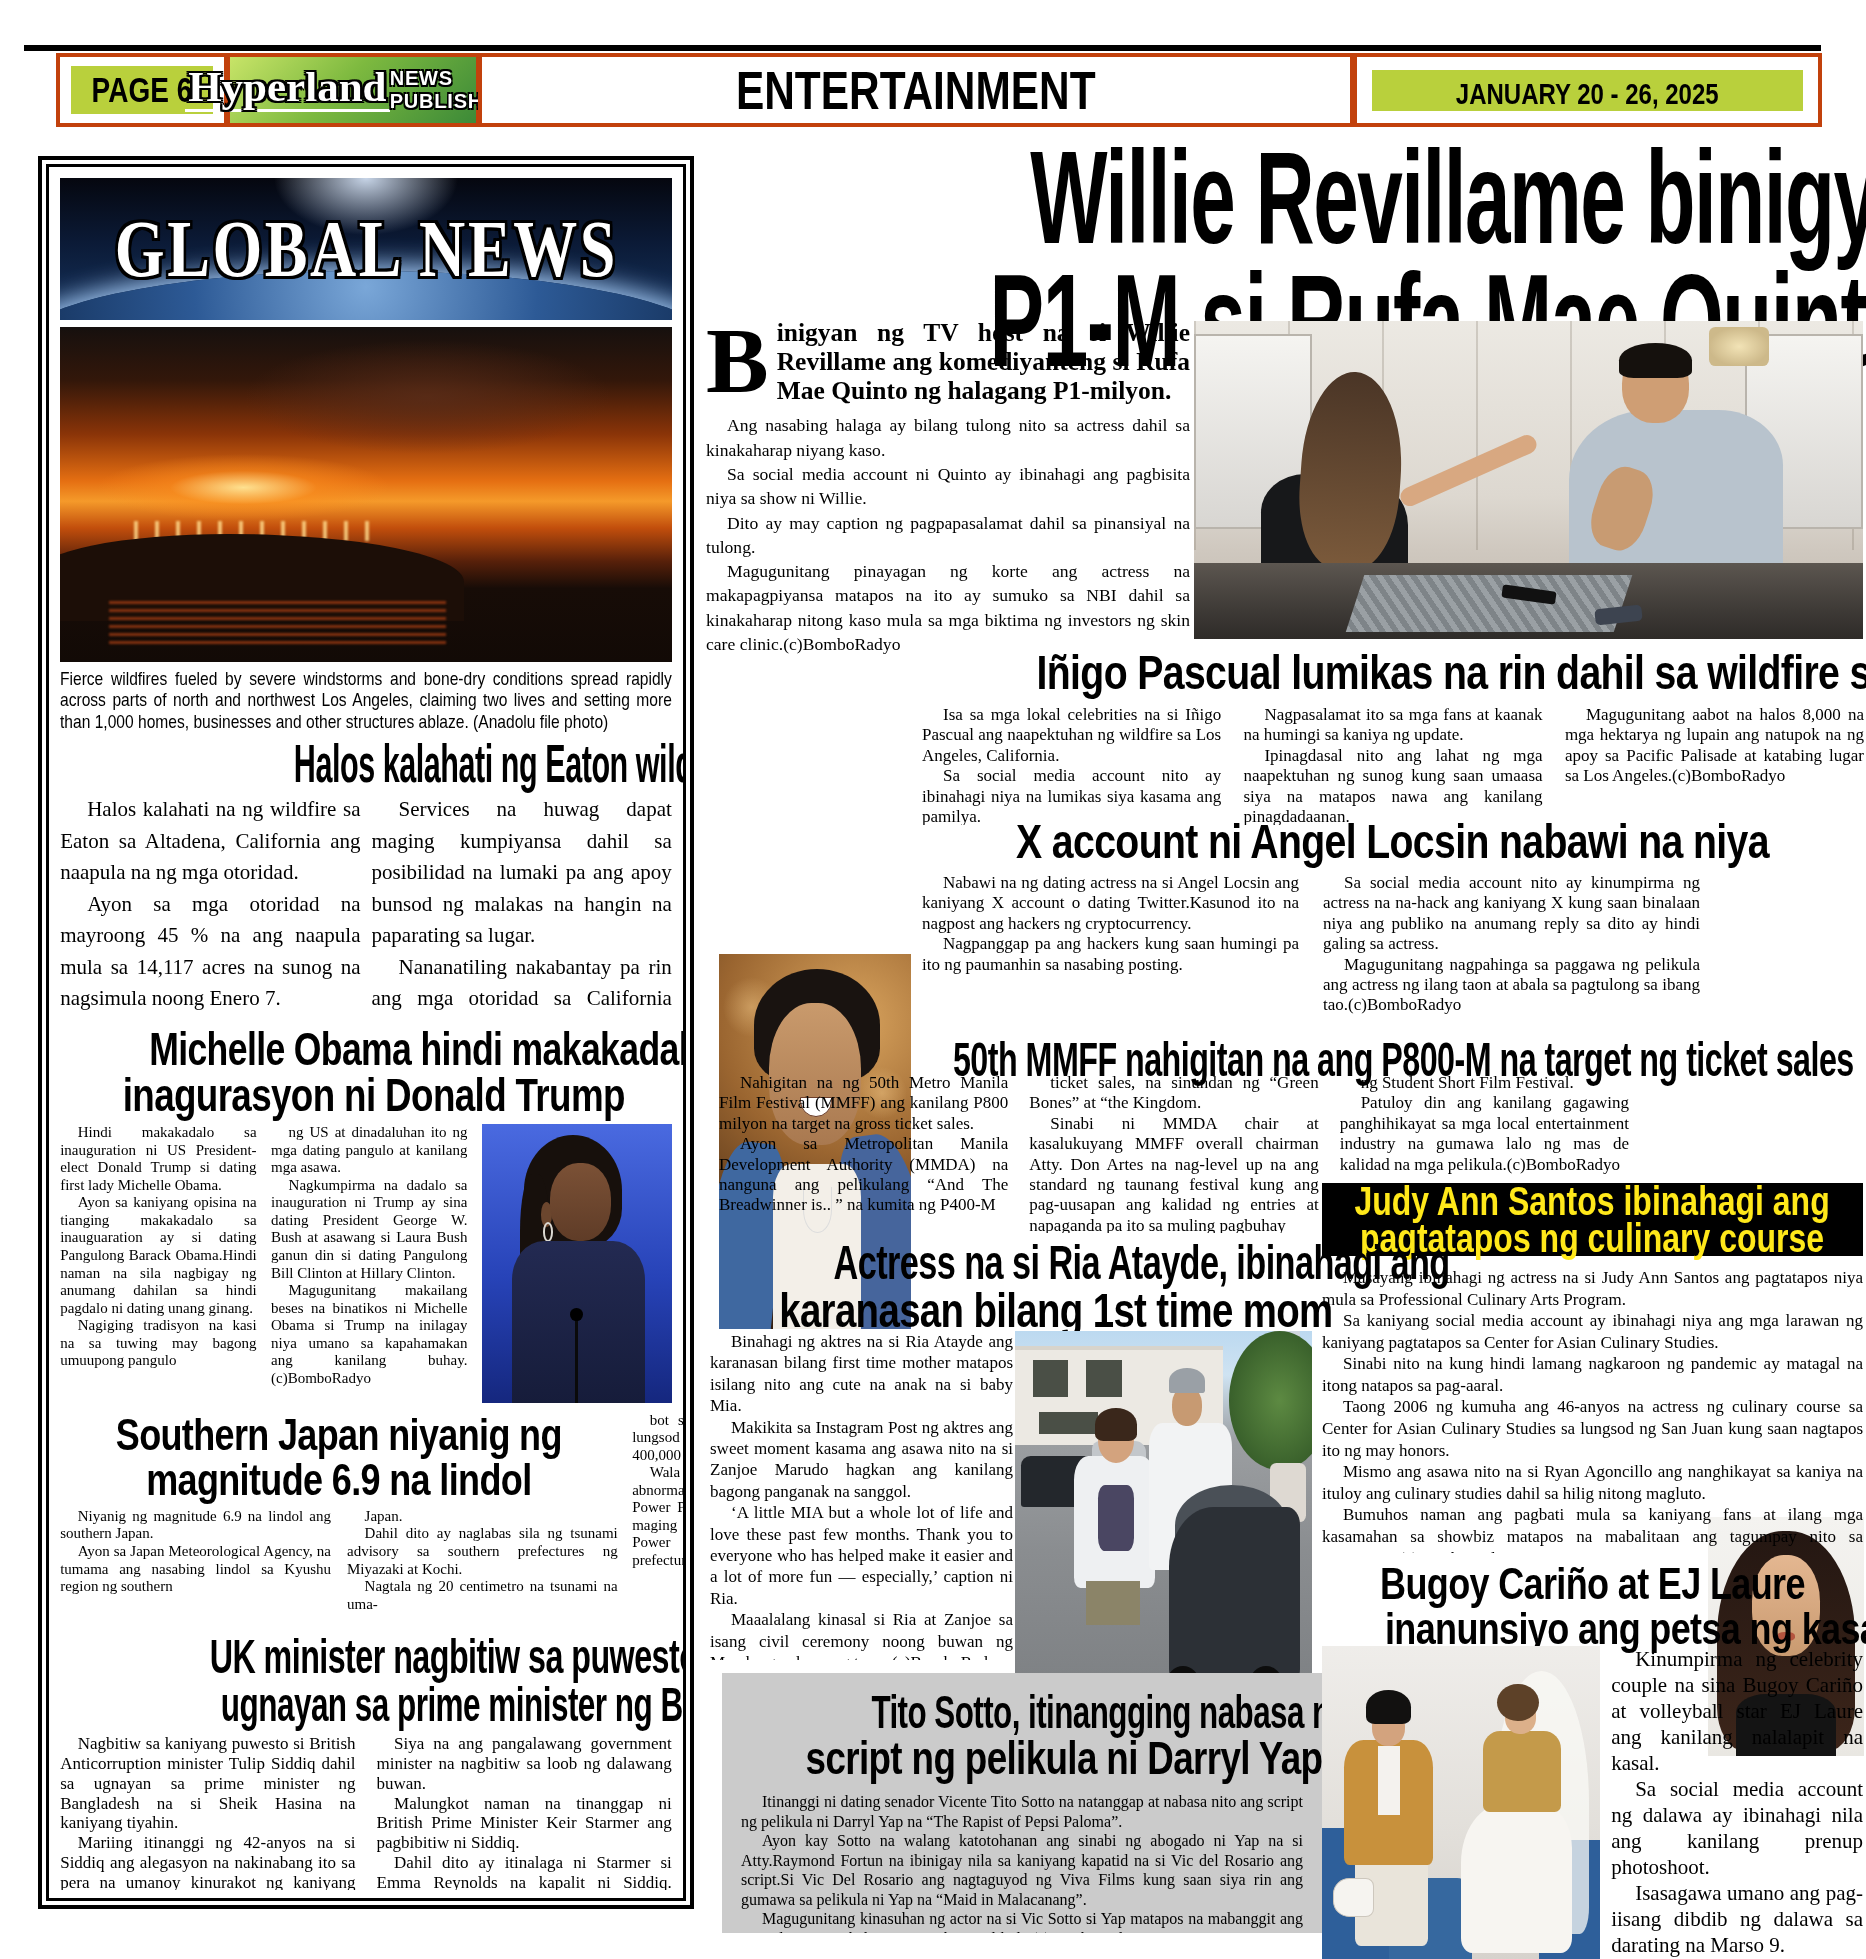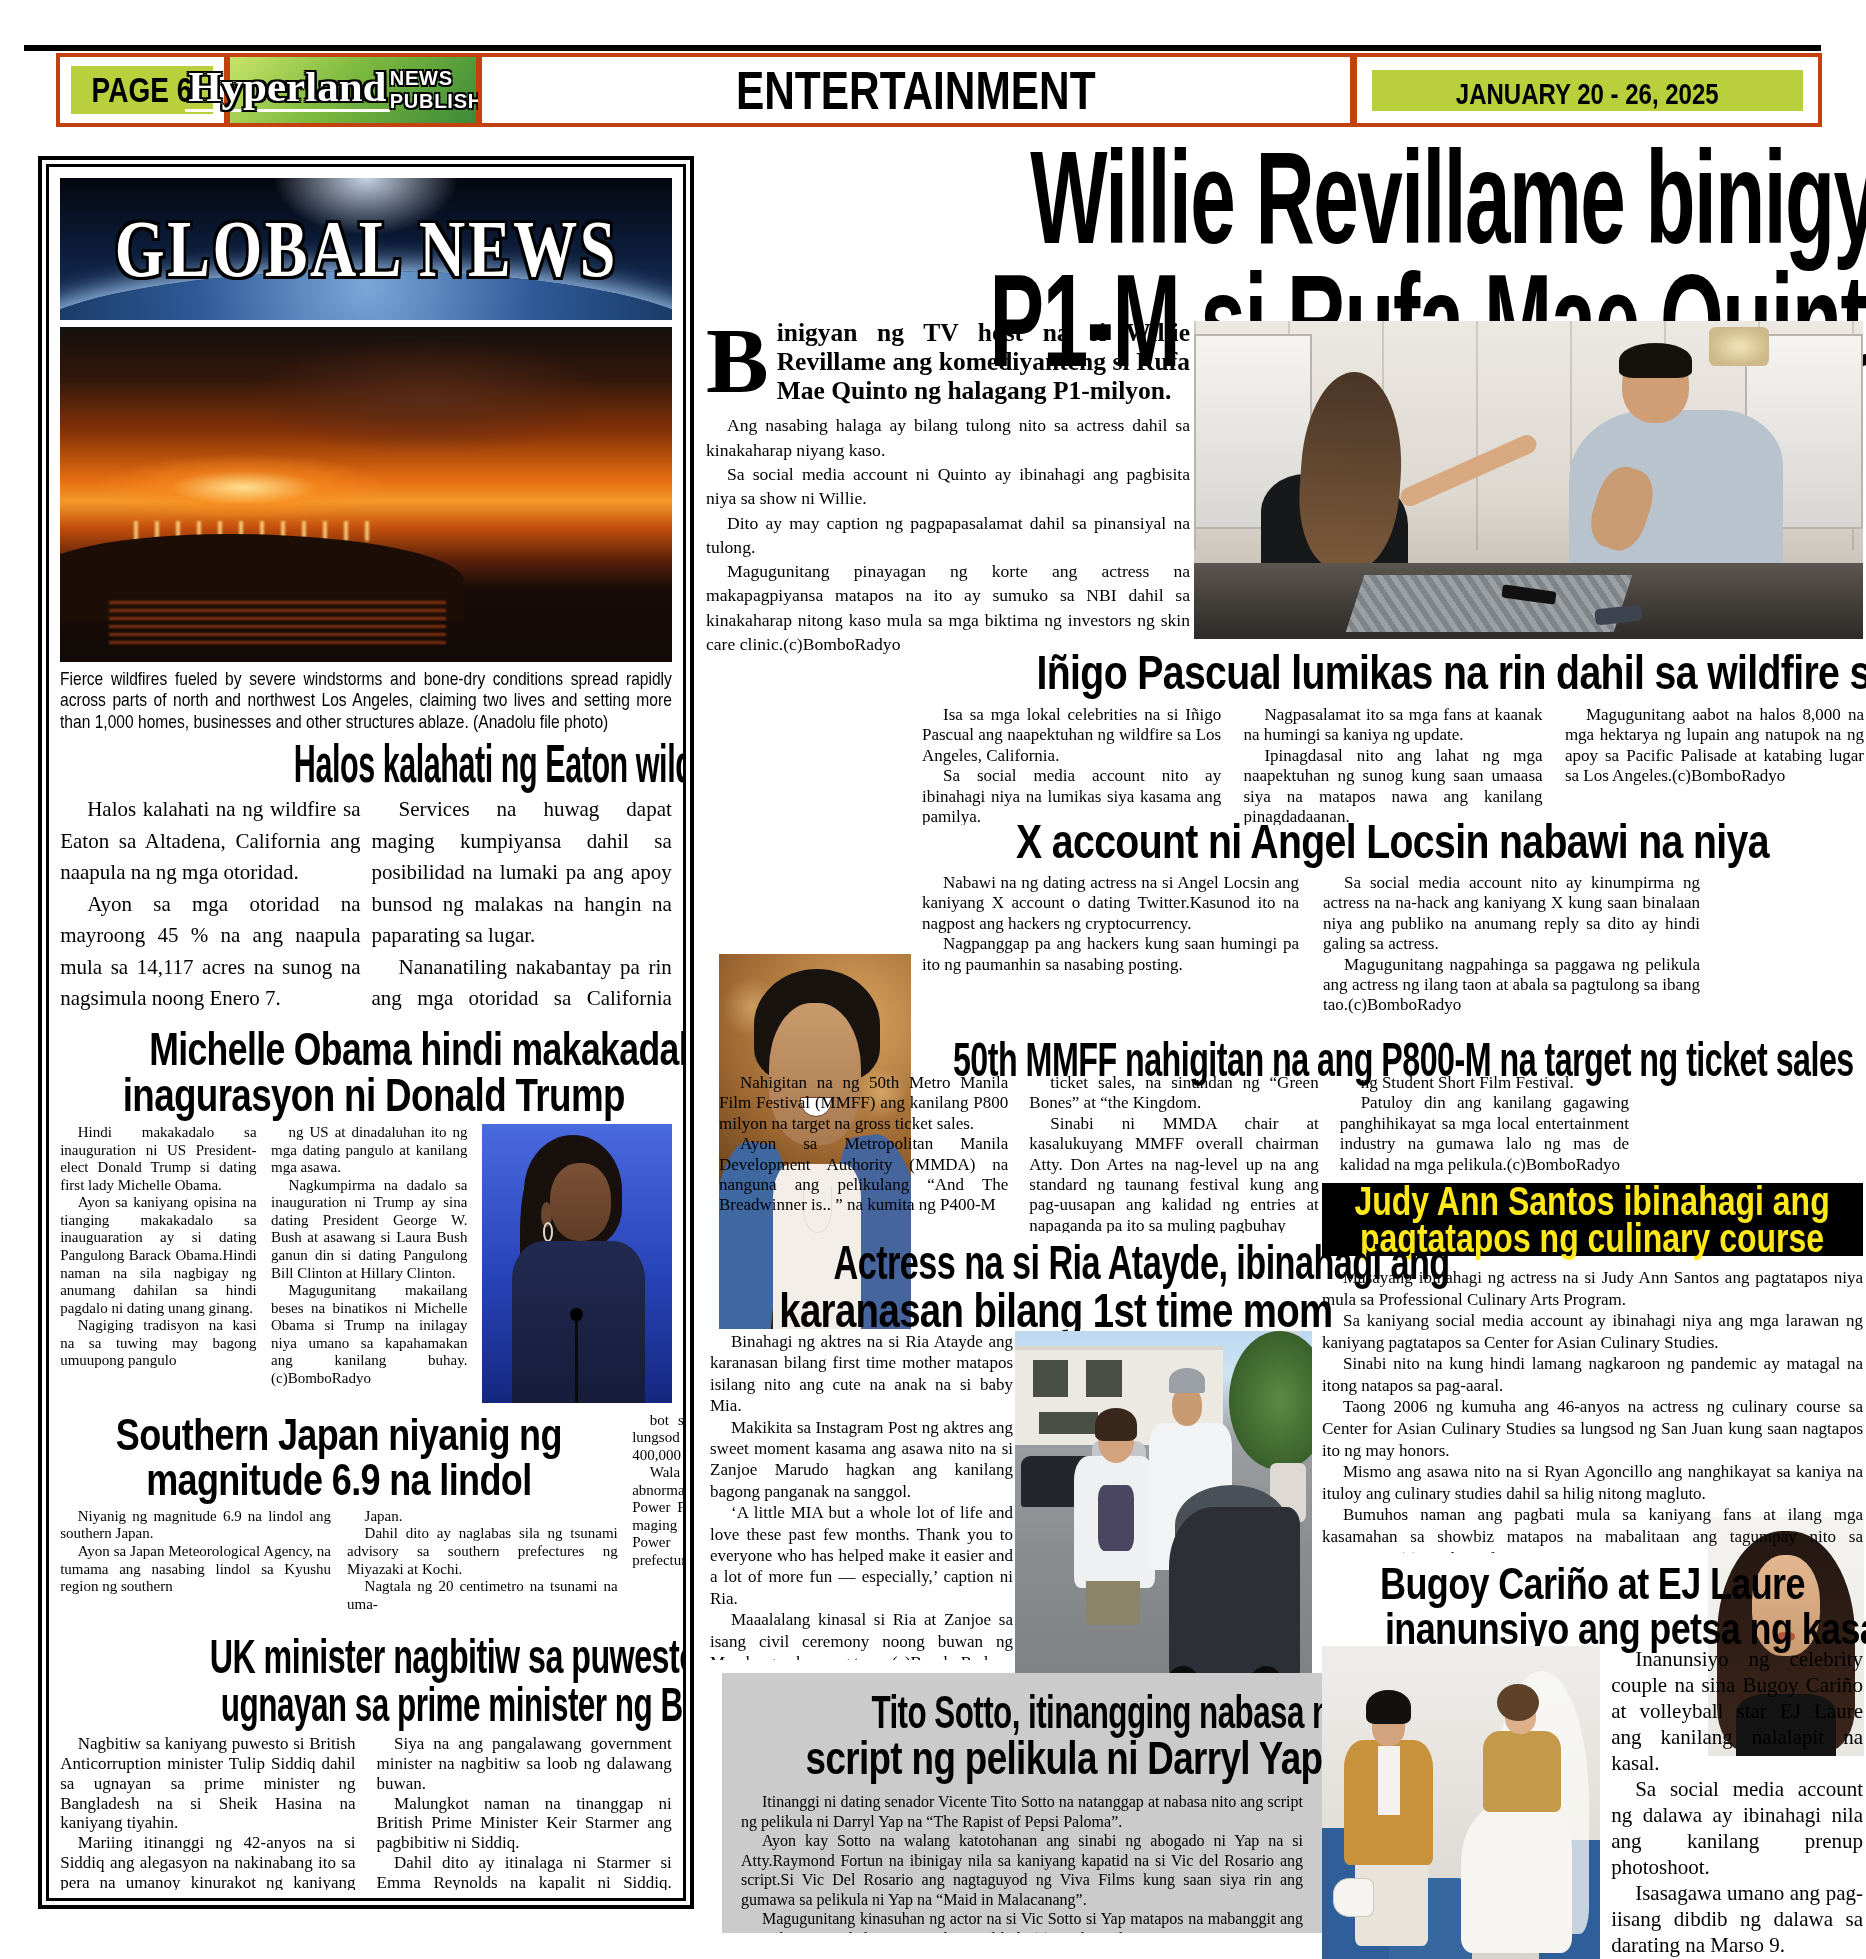--- a/index.html
+++ b/index.html
@@ -463,21 +463,21 @@
       <div class="sh b-man-shirt"></div>
       <div class="sh b-man-face"></div>
       <div class="sh b-man-hair"></div>
       <div class="sh b-shoe"></div>
       <div class="sh b-w-skirt"></div>
       <div class="sh b-w-knit"></div>
       <div class="sh b-w-face"></div>
       <div class="sh b-w-hair"></div>
     </div>
     <div class="col" style="height:313px;">
-      <p class="bp" style="font-size:21px;line-height:1.24;text-indent:24px;">Inanunsiyo ng celebrity couple na sina Bugoy Cariño at volleyball star EJ Laure ang kanilang nalalapit na kasal.</p>
+      <p class="bp" style="font-size:21px;line-height:1.24;text-indent:24px;">Kinumpirma ng celebrity couple na sina Bugoy Cariño at volleyball star EJ Laure ang kanilang nalalapit na kasal.</p>
       <p class="bp" style="font-size:21px;line-height:1.24;text-indent:24px;">Sa social media account ng dalawa ay ibinahagi nila ang kanilang prenup photoshoot.</p>
       <p class="bp" style="font-size:21px;line-height:1.24;text-indent:24px;">Isasagawa umano ang pag-iisang dibdib ng dalawa sa darating na Marso 9.</p>
       <p class="bp" style="font-size:21px;line-height:1.24;text-indent:24px;">Naging engaged ang dalawa noong Setyembre 2023.(c)BomboRadyo</p>
     </div>
   </div>
 
 </div>
 
 
 </body></html>

